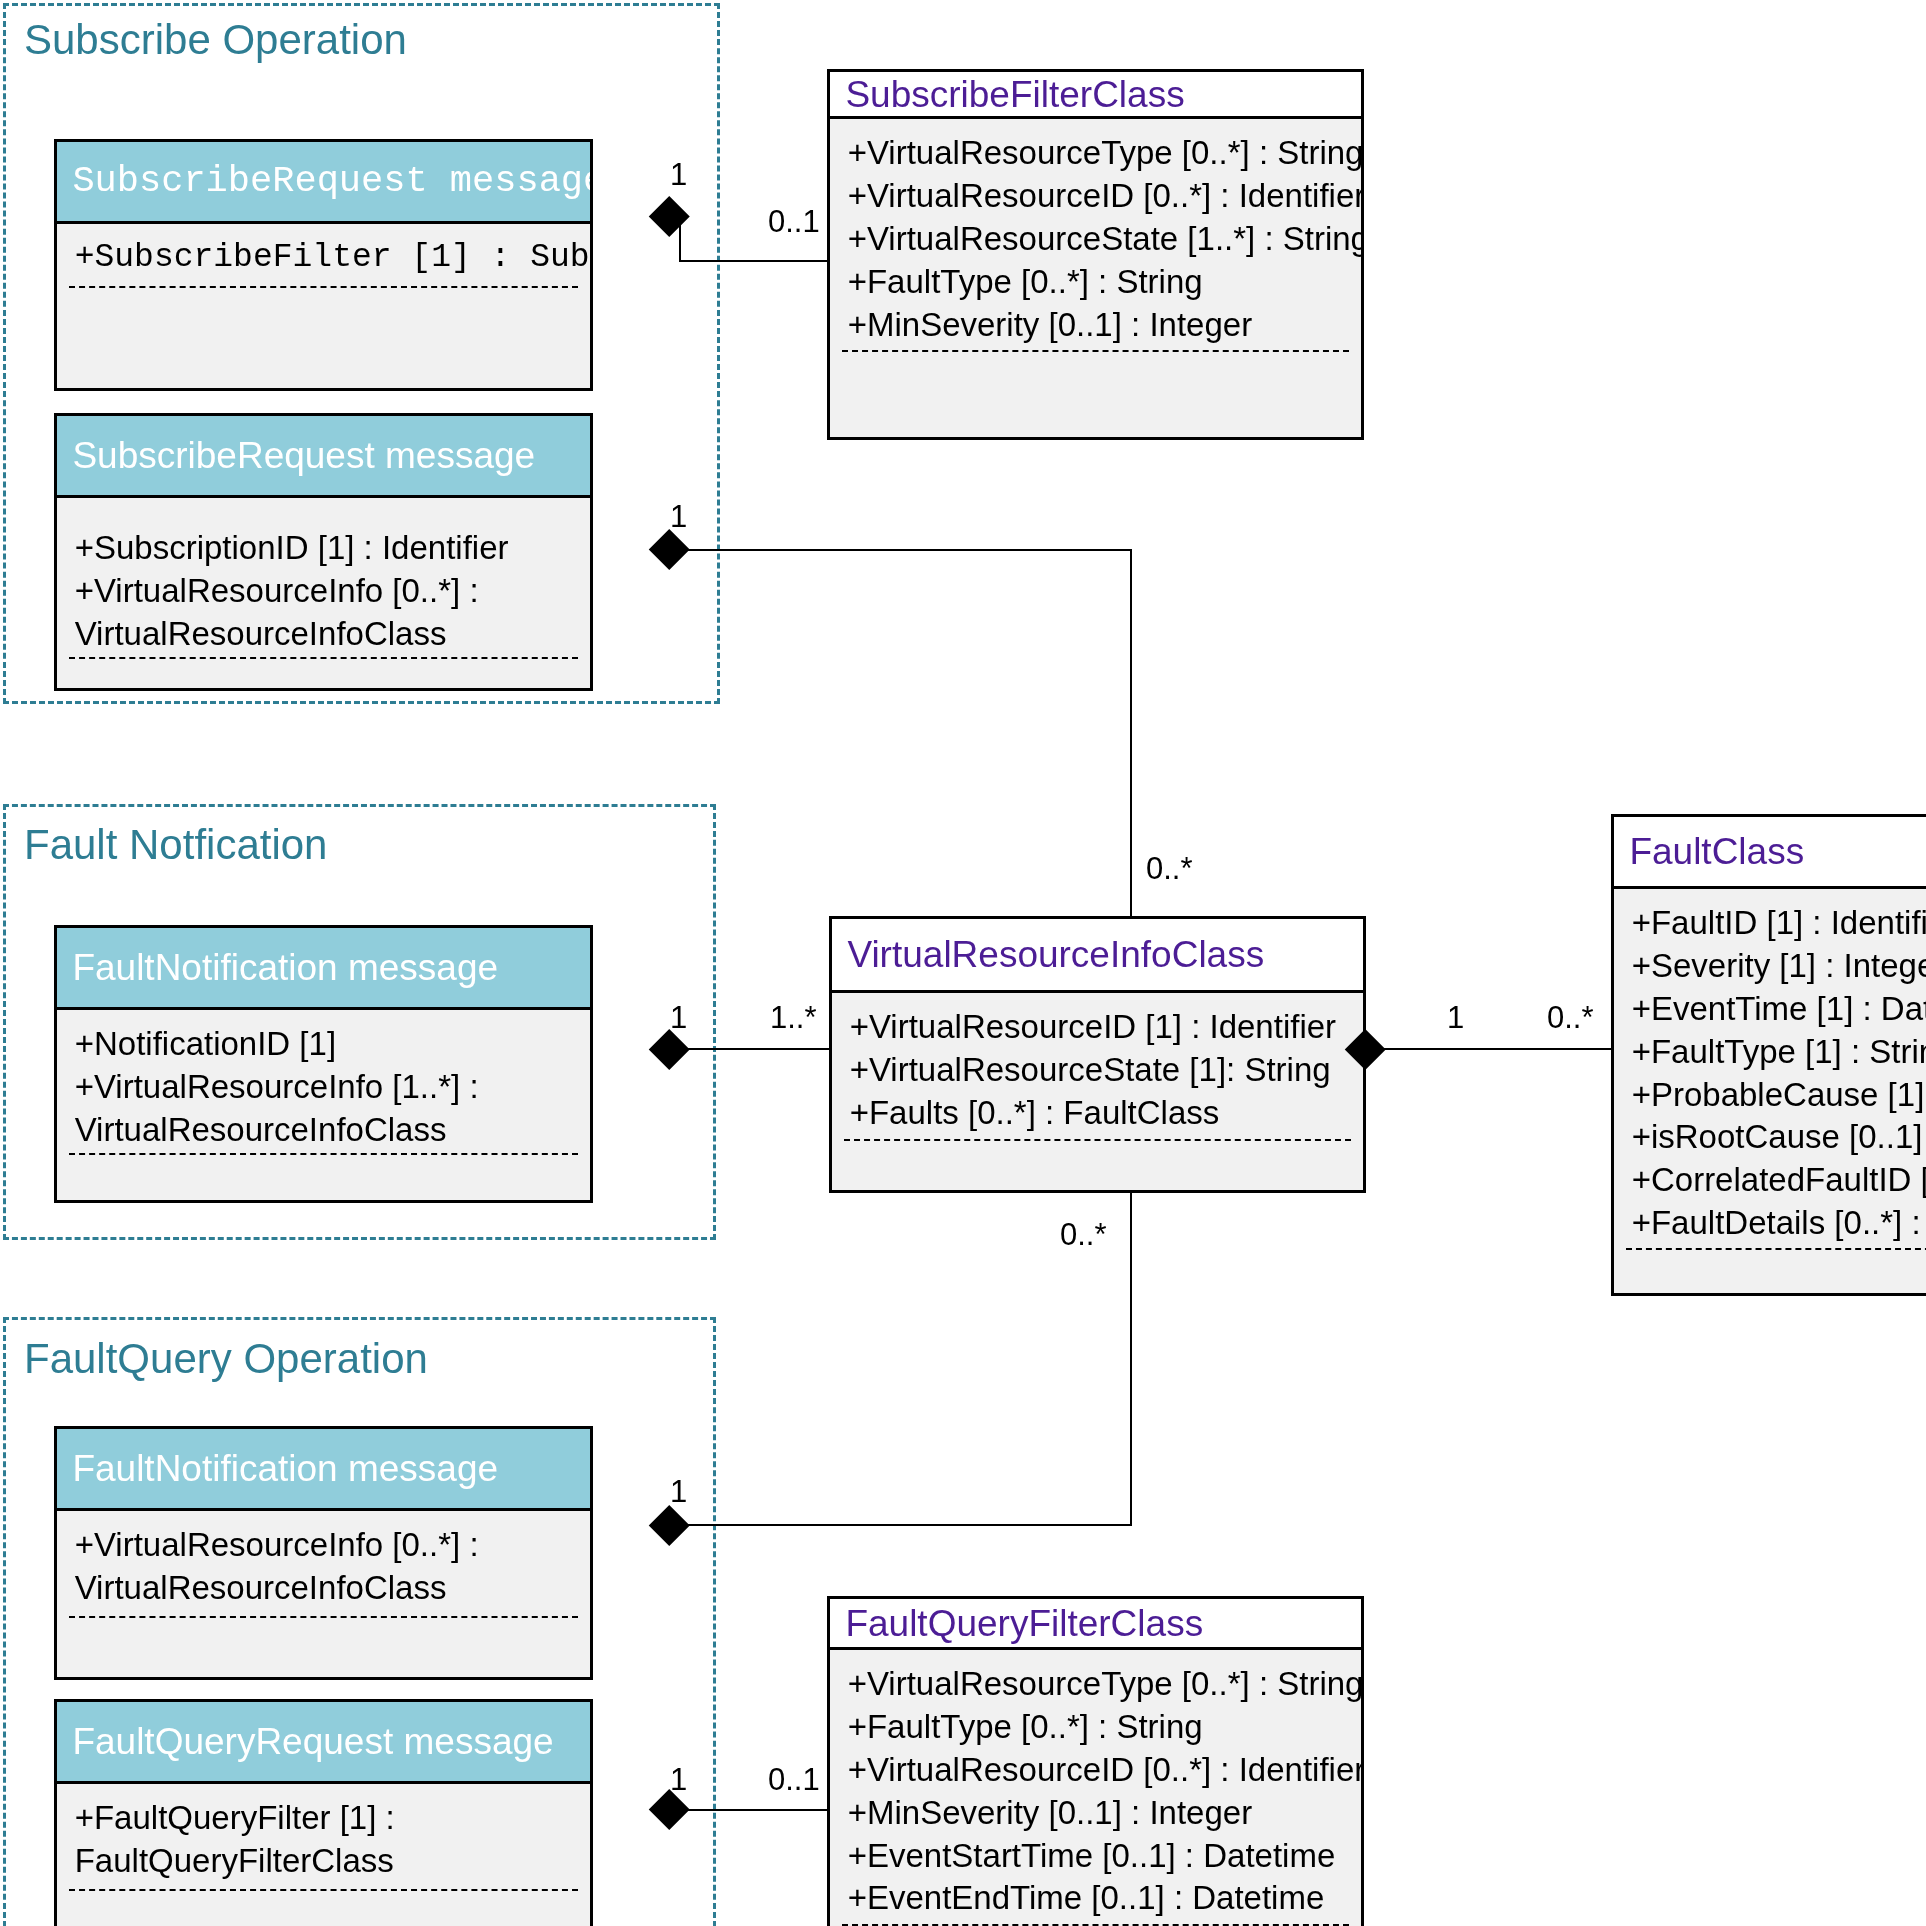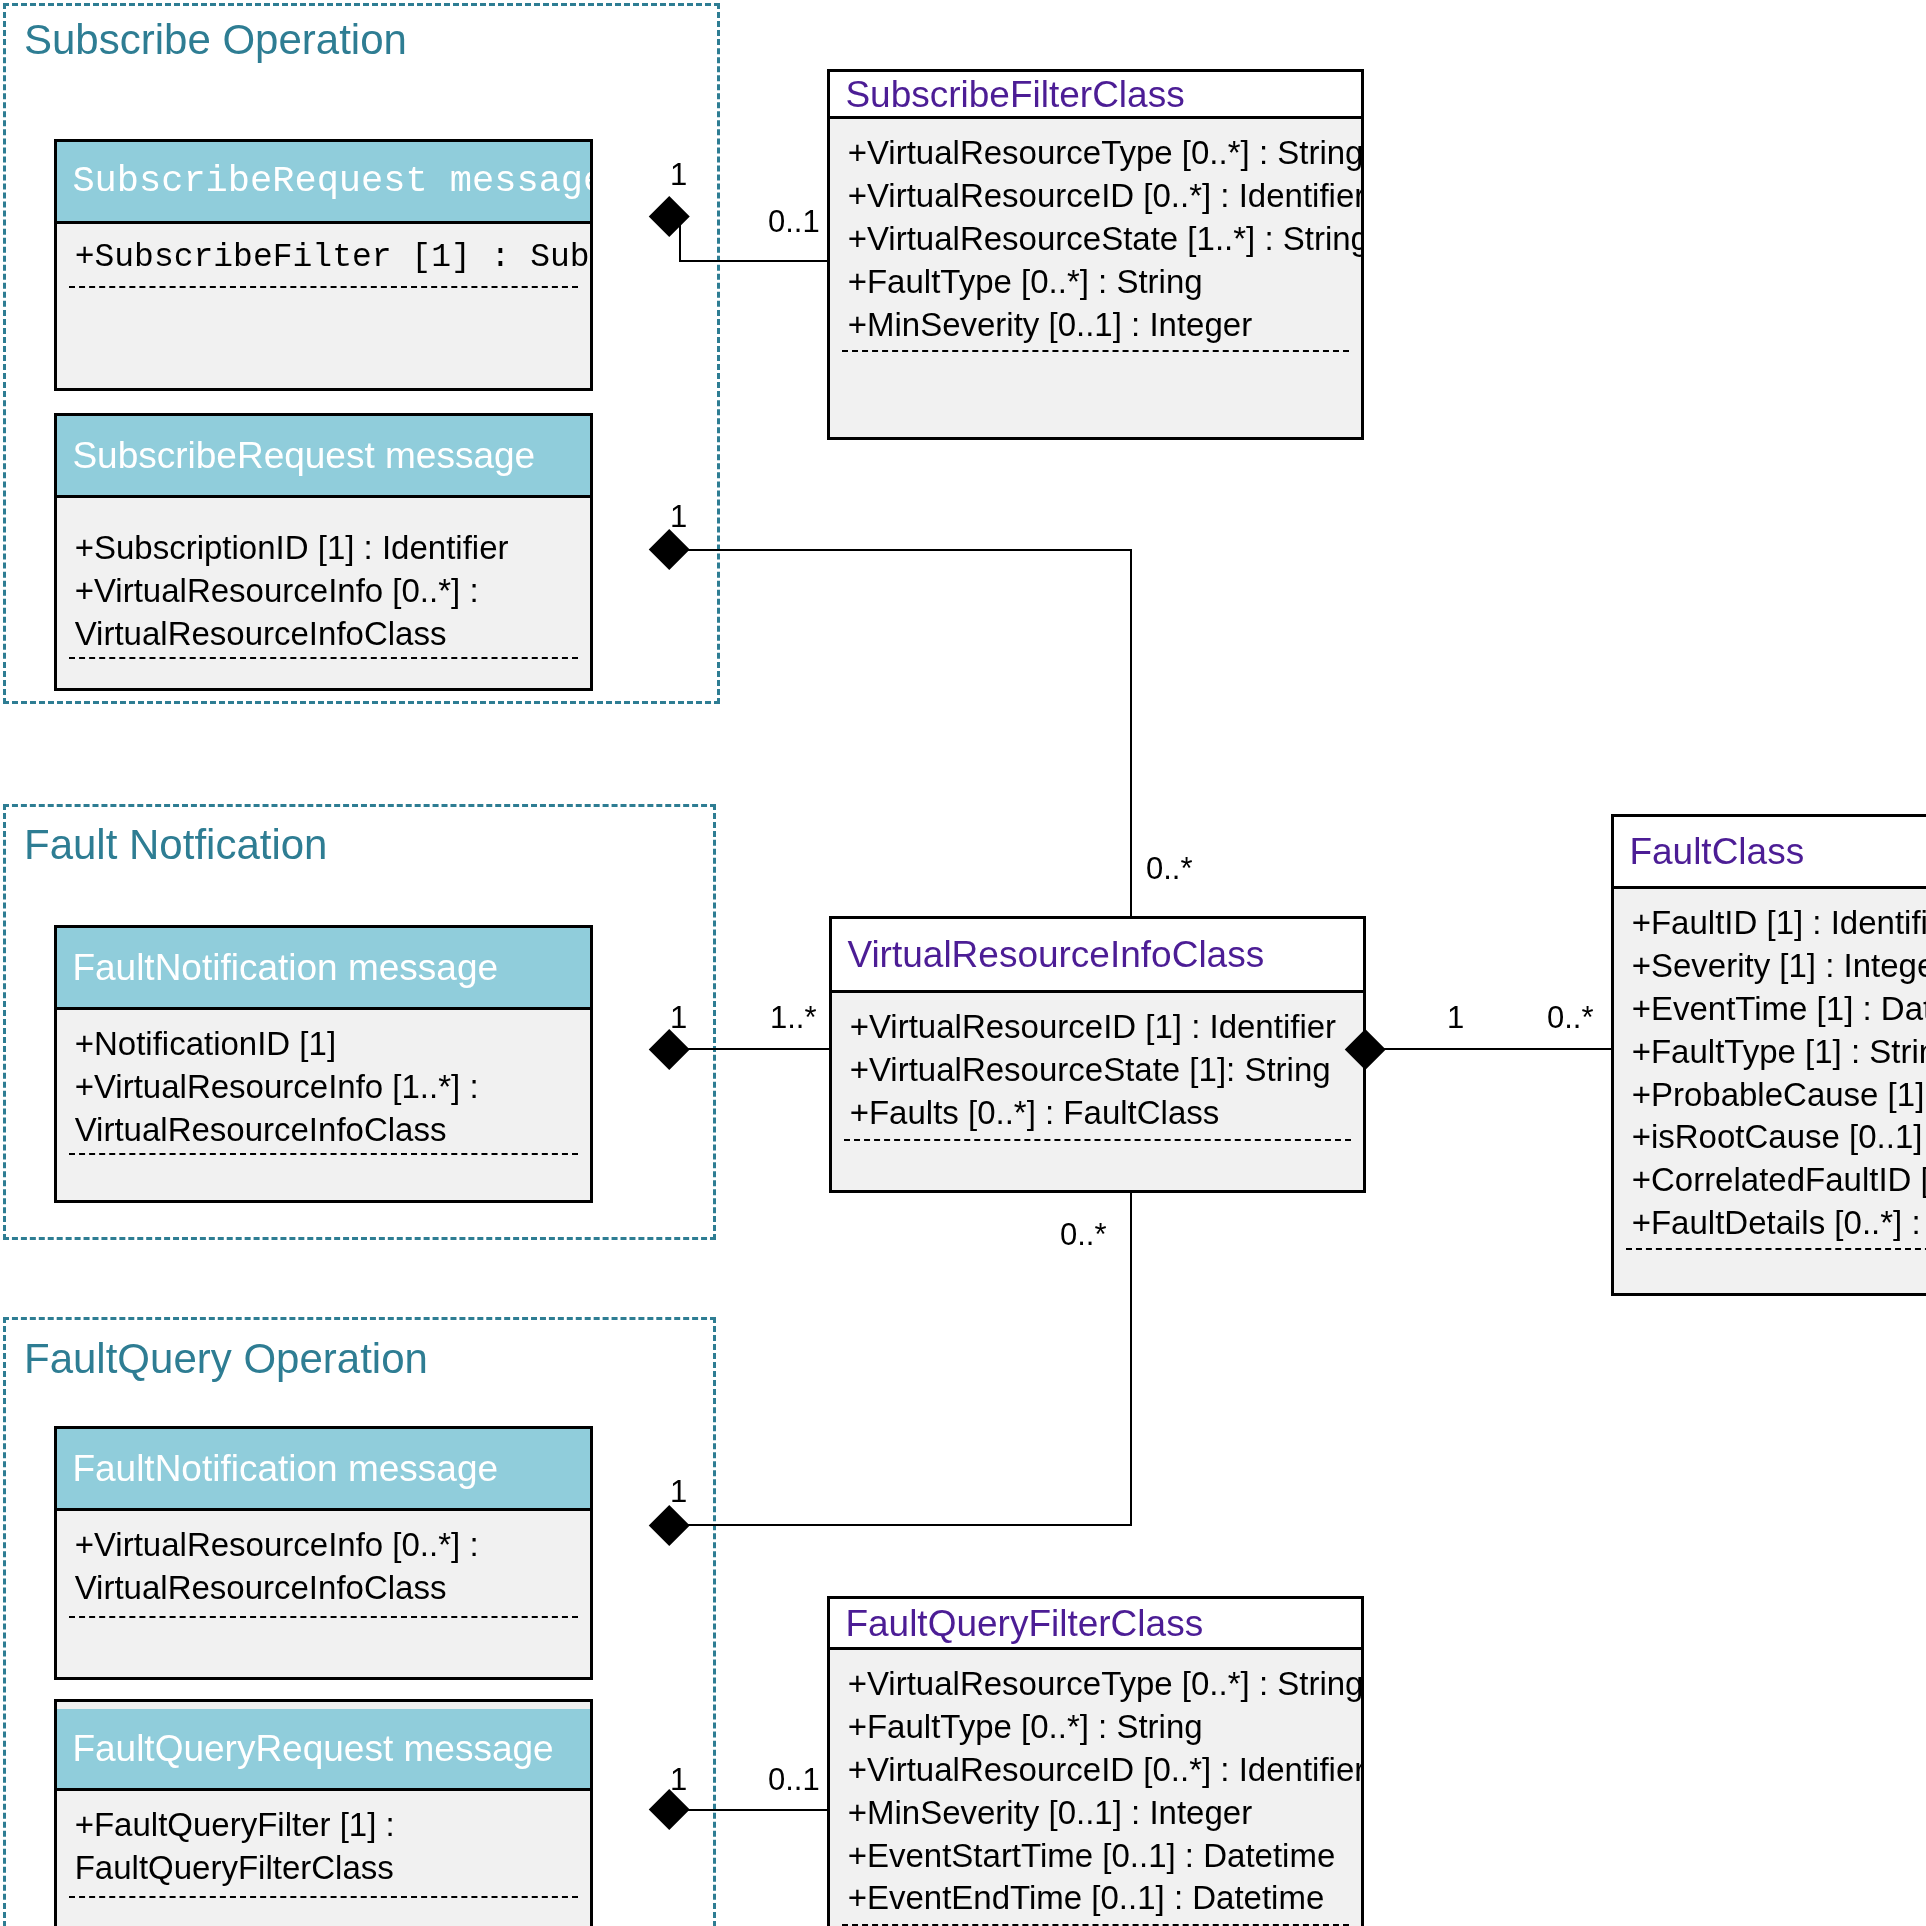--- a/index.html
+++ b/index.html
@@ -212,21 +212,21 @@
 
   <div class="uml-box" style="left:54px; top:1426px; width:539px; height:254px;">
     <div class="uml-header msg" style="height:82px;">FaultNotification message</div>
     <div class="uml-body" style="height:169px;">
       <div class="attr wrap" style="width:474px;">+VirtualResourceInfo [0..*] : VirtualResourceInfoClass</div>
       <div class="sep" style="top:105px;"></div>
     </div>
   </div>
 
   <div class="uml-box" style="left:54px; top:1699px; width:539px; height:254px;">
-    <div class="uml-header msg" style="height:82px;margin-top:7px;">FaultQueryRequest message</div>
+    <div class="uml-header msg" style="height:82px;">FaultQueryRequest message</div>
     <div class="uml-body" style="height:169px;">
       <div class="attr wrap" style="width:474px;">+FaultQueryFilter [1] : FaultQueryFilterClass</div>
       <div class="sep" style="top:105px;"></div>
     </div>
   </div>
 
   <div class="uml-box" style="left:827px; top:1596px; width:537px; height:424px;">
     <div class="uml-header cls" style="height:51px;">FaultQueryFilterClass</div>
     <div class="uml-body" style="height:370px;">
       <div class="attr">+VirtualResourceType [0..*] : String</div>

